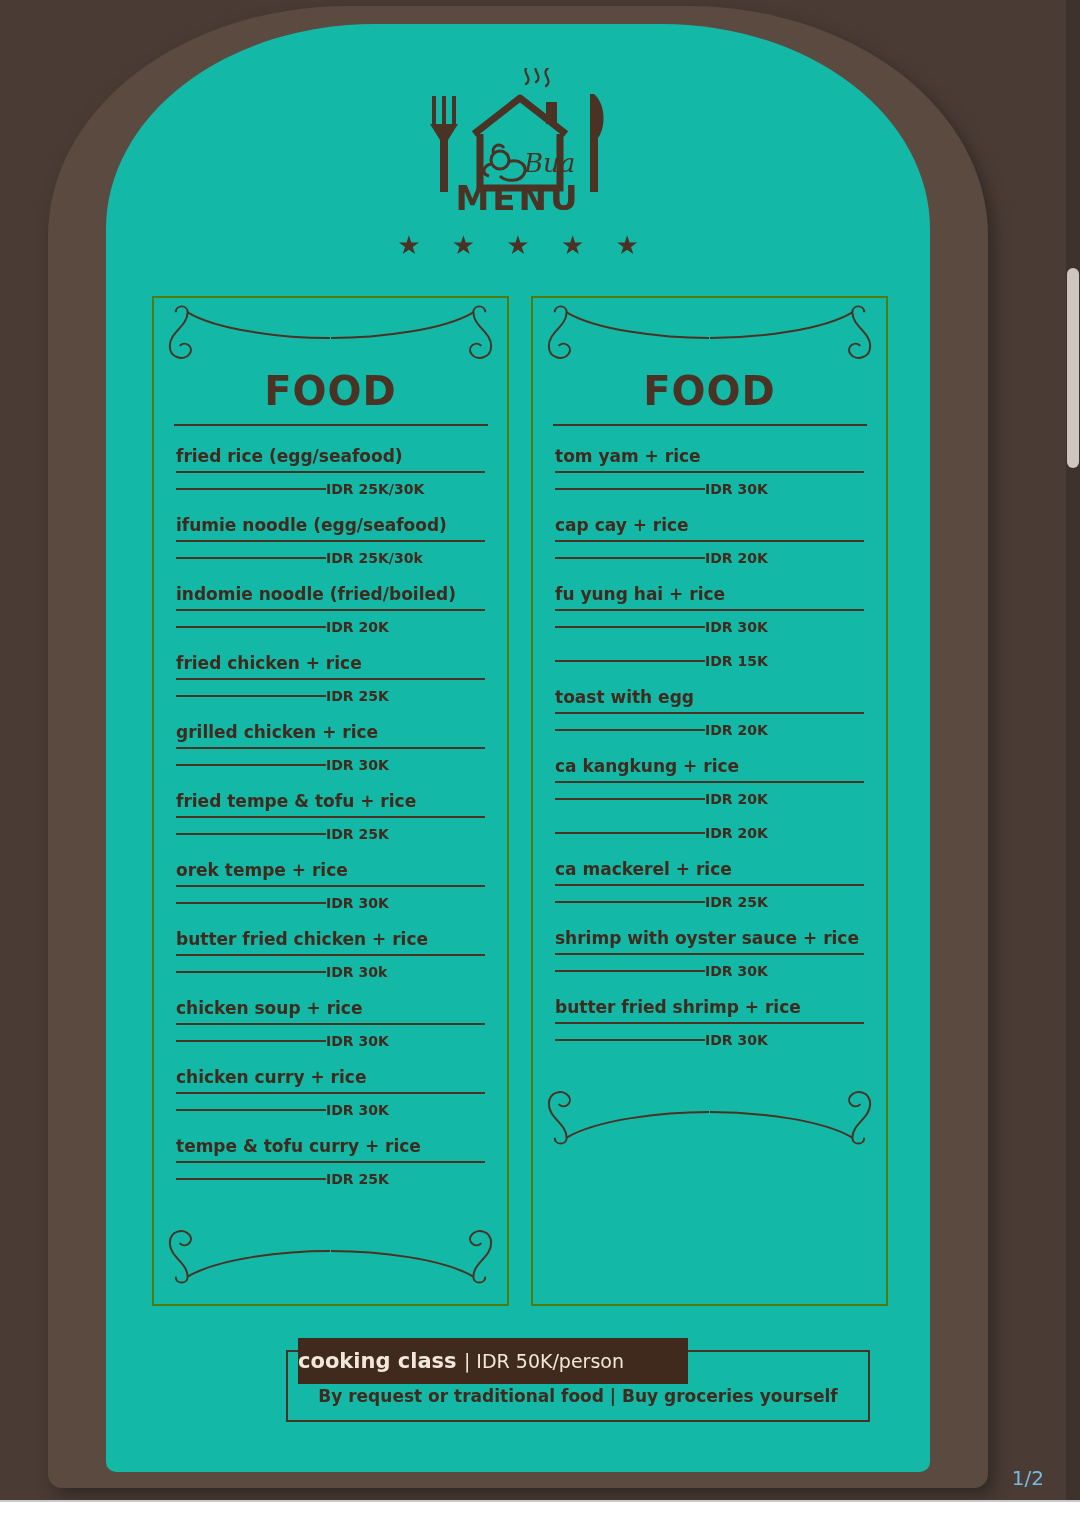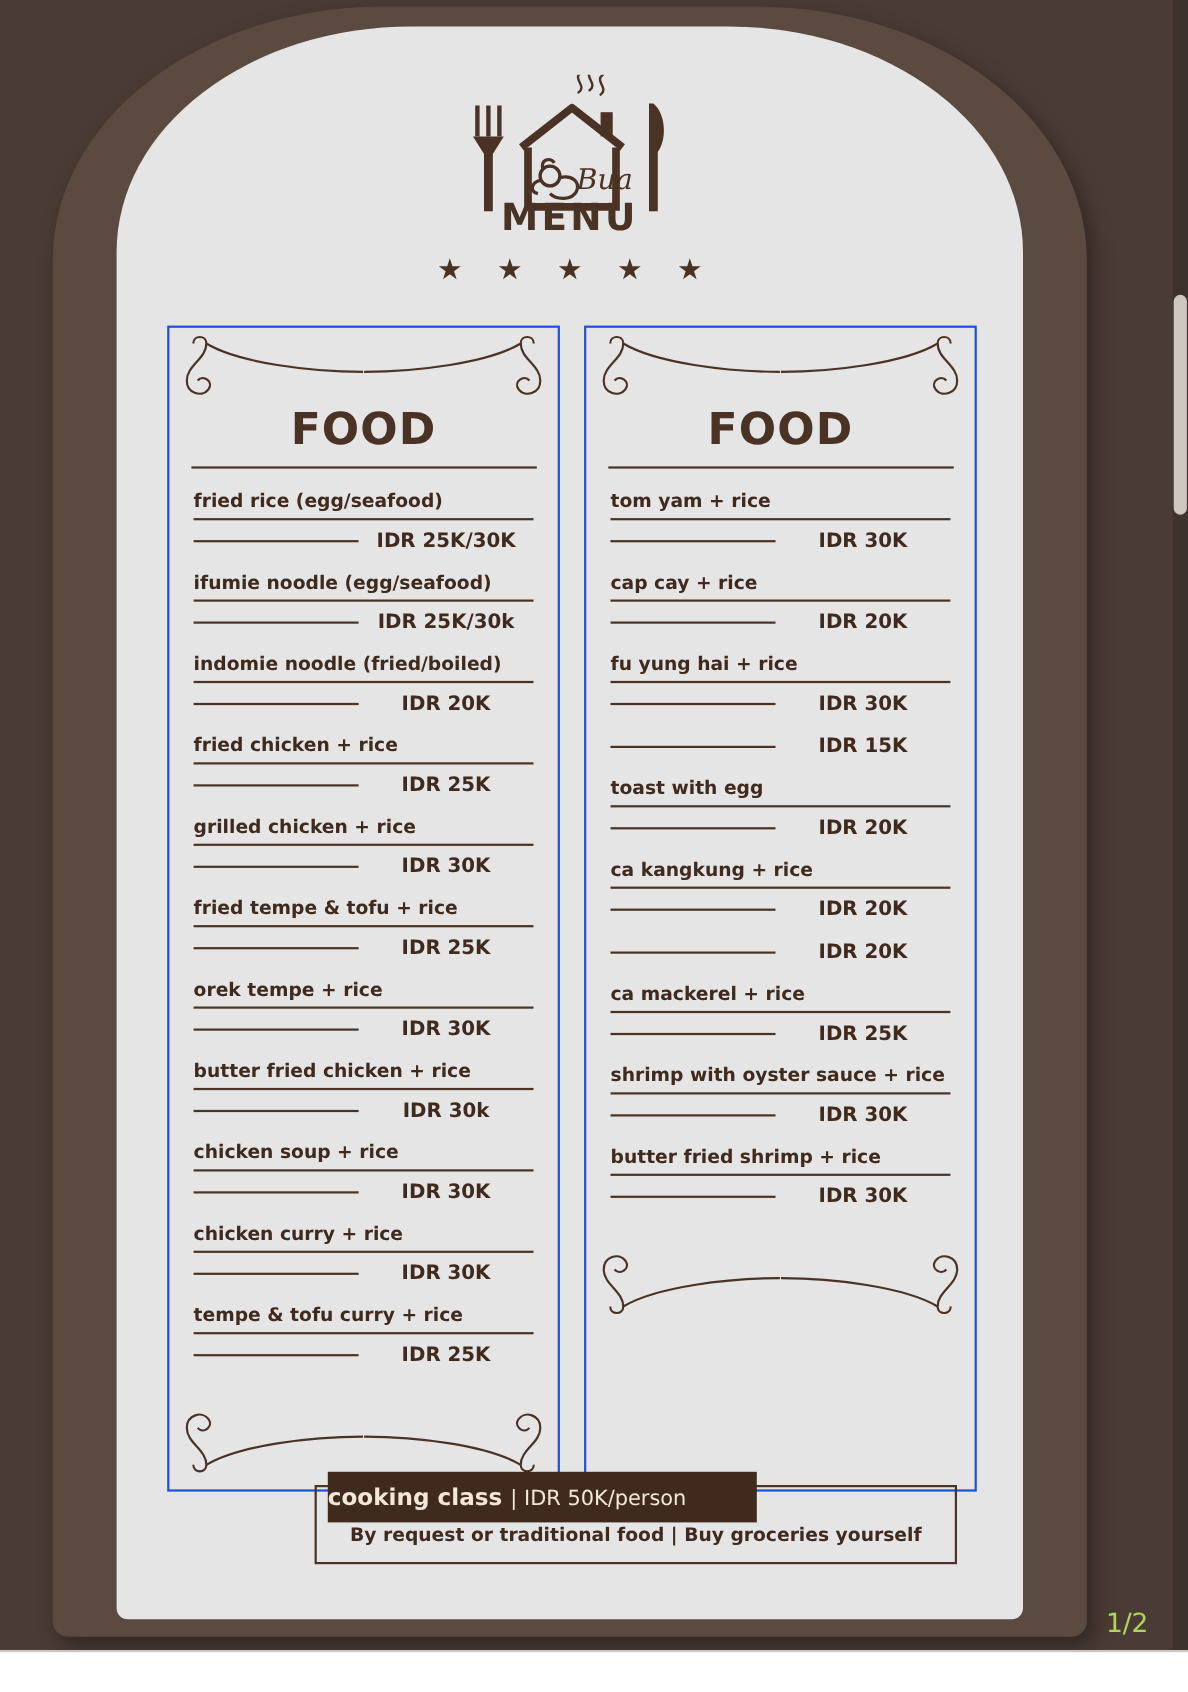--- a/index.html
+++ b/index.html
@@ -65,21 +65,21 @@
     box-shadow: 6px 8px 18px rgba(0,0,0,0.35);
   }
 
   
   #menu-inner {
     position: absolute;
     left: 58px;
     top: 18px;
     width: 824px;
     height: 1448px;
-    background: #e5e5e5;
+    background: #14b8a6;
     border-radius: 268px 268px 10px 10px / 205px 205px 10px 10px;
   }
 
   
   #logo-area {
     position: absolute;
     left: 0;
     top: 44px;
     width: 824px;
     text-align: center;
@@ -105,21 +105,21 @@
   #columns {
     position: absolute;
     left: 46px;
     top: 272px;
     width: 736px;
     display: flex;
     gap: 22px;
   }
   .menu-col {
     width: 357px;
-    border: 2px solid #1d4ed8;
+    border: 2px solid #4d7c0f;
     box-sizing: border-box;
     padding: 0 0 8px 0;
     position: relative;
     min-height: 1010px;
   }
   .flourish-top, .flourish-bottom {
     width: 100%;
     height: 84px;
     display: block;
   }
@@ -157,24 +157,24 @@
     align-items: center;
     margin-top: 8px;
   }
   .dash {
     width: 150px;
     height: 2px;
     background: #4a3224;
   }
   .item-price {
     flex: 1;
-    text-align: center;
-    font-family: "DejaVu Sans", sans-serif;
-    font-weight: bold;
-    font-size: 18px;
+    text-align: left;
+    font-family: "DejaVu Sans", sans-serif;
+    font-weight: bold;
+    font-size: 14px;
     color: #3f2a1d;
   }
 
   
   #footer-box {
     position: absolute;
     left: 152px;
     top: 1326px;
     width: 584px;
     border: 2px solid #4a3224;
@@ -201,22 +201,22 @@
     font-weight: bold;
     font-size: 17px;
     color: #3f2a1d;
   }
 
   #page-number {
     position: absolute;
     right: 36px;
     bottom: 10px;
     font-family: "DejaVu Sans", sans-serif;
-    font-size: 24px;
-    color: #bef264;
+    font-size: 20px;
+    color: #7dd3fc;
     opacity: 0.85;
   }
 </style>
 </head>
 <body>
 
 <div id="viewer">
 
   <div id="menu-board">
     <div id="menu-inner">

